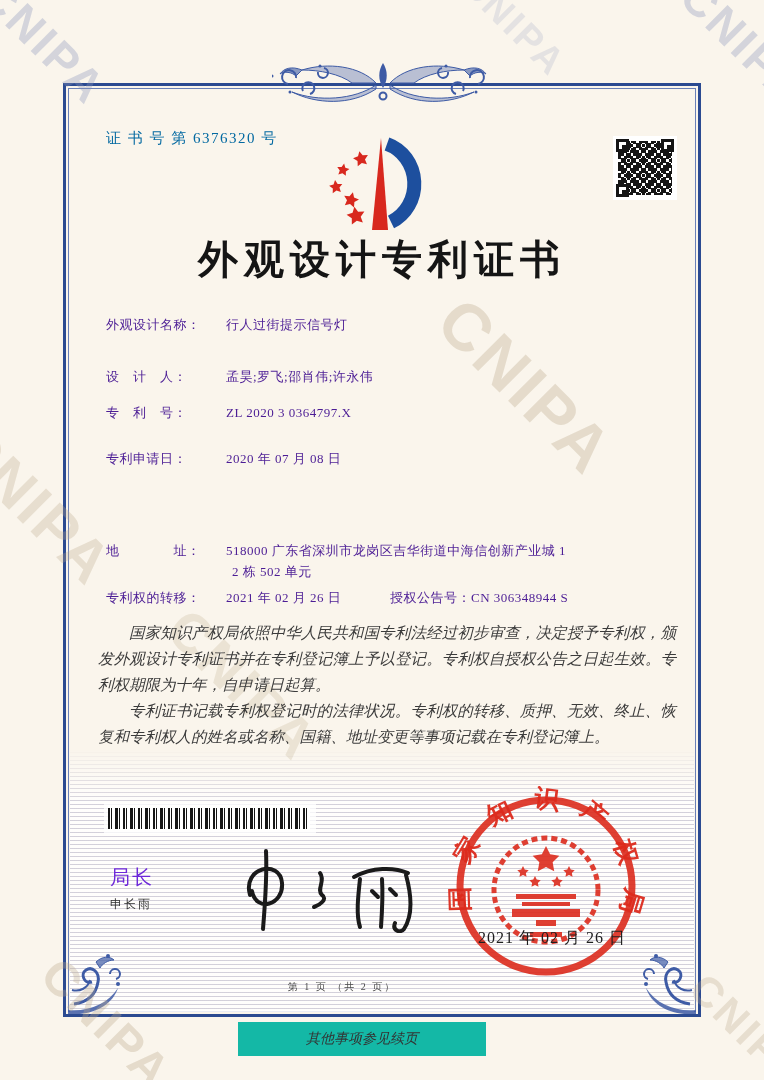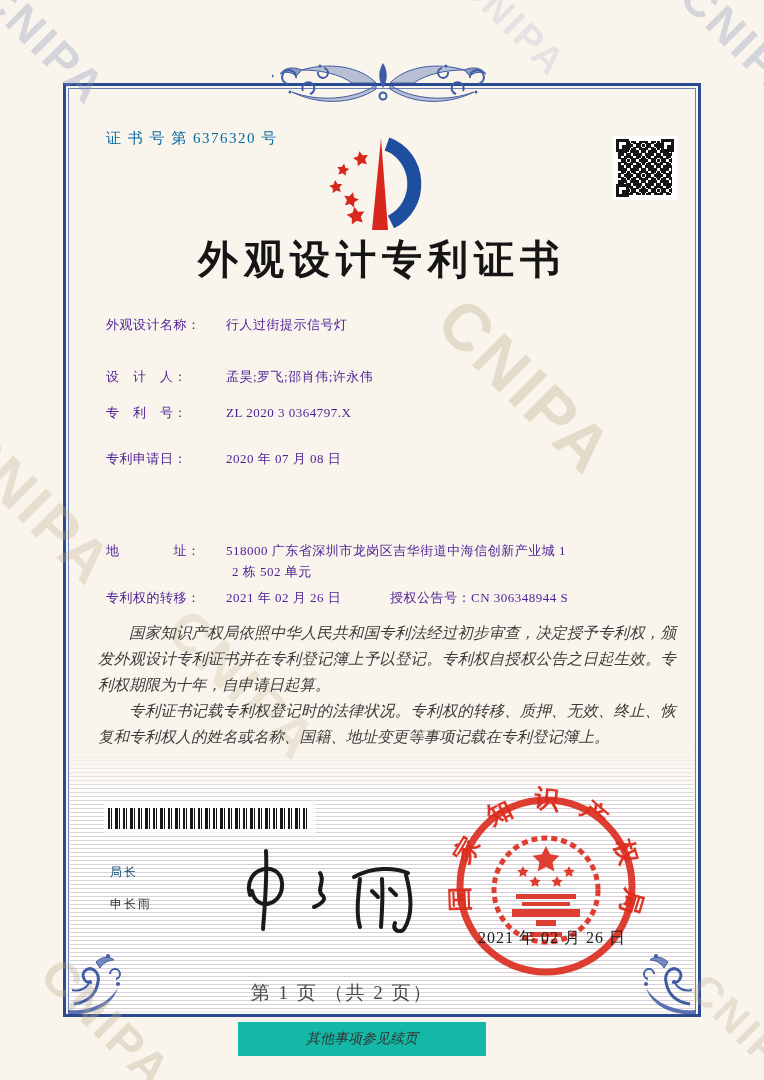--- a/index.html
+++ b/index.html
@@ -60,30 +60,30 @@
   .body-text{position:absolute;left:98px;top:620px;width:578px;font-size:15.5px;line-height:26px;
              color:#3b3b3b;font-style:italic;text-align:justify;}
   .body-text p{margin:0;text-indent:2em;}
 
   
   .barcode-band{position:absolute;left:104px;top:803px;width:212px;height:31px;background:rgba(255,255,255,0.75);}
   .barcode{position:absolute;left:4px;top:5px;width:202px;height:21px;
     background:repeating-linear-gradient(90deg,#161616 0 2px,#fff 2px 3px,#161616 3px 4px,#fff 4px 7px,
                #161616 7px 10px,#fff 10px 11px,#161616 11px 12px,#fff 12px 15px);}
 
-  .sig-title{position:absolute;left:110px;top:864px;font-size:12px;color:#0c4a6e;letter-spacing:2px;}
+  .sig-title{position:absolute;left:110px;top:864px;font-size:20px;color:#6d28d9;letter-spacing:2px;}
   .sig-name{position:absolute;left:110px;top:896px;font-size:12px;color:#2e2e2e;letter-spacing:2px;}
   .sig-hand{position:absolute;left:222px;top:843px;}
 
   
   .seal{position:absolute;left:446px;top:786px;z-index:3;}
   .seal-date{position:absolute;left:452px;top:928px;width:200px;text-align:center;z-index:4;
              font-size:16px;color:#1e1e1e;letter-spacing:1px;white-space:nowrap;}
 
-  .pageno{position:absolute;left:0;top:980px;width:684px;text-align:center;font-size:19px;
+  .pageno{position:absolute;left:0;top:980px;width:684px;text-align:center;font-size:10px;
           color:#4a4a4a;letter-spacing:2px;}
 
   .note-strip{position:absolute;left:238px;top:1022px;width:248px;height:34px;background:#14b8a6;
               text-align:center;line-height:34px;font-size:14px;font-style:italic;color:#333;}
 
   .orn-top{position:absolute;left:272px;top:58px;}
   .orn-bl{position:absolute;left:66px;top:948px;}
   .orn-br{position:absolute;left:634px;top:948px;transform:scaleX(-1);}
 </style>
 </head>

